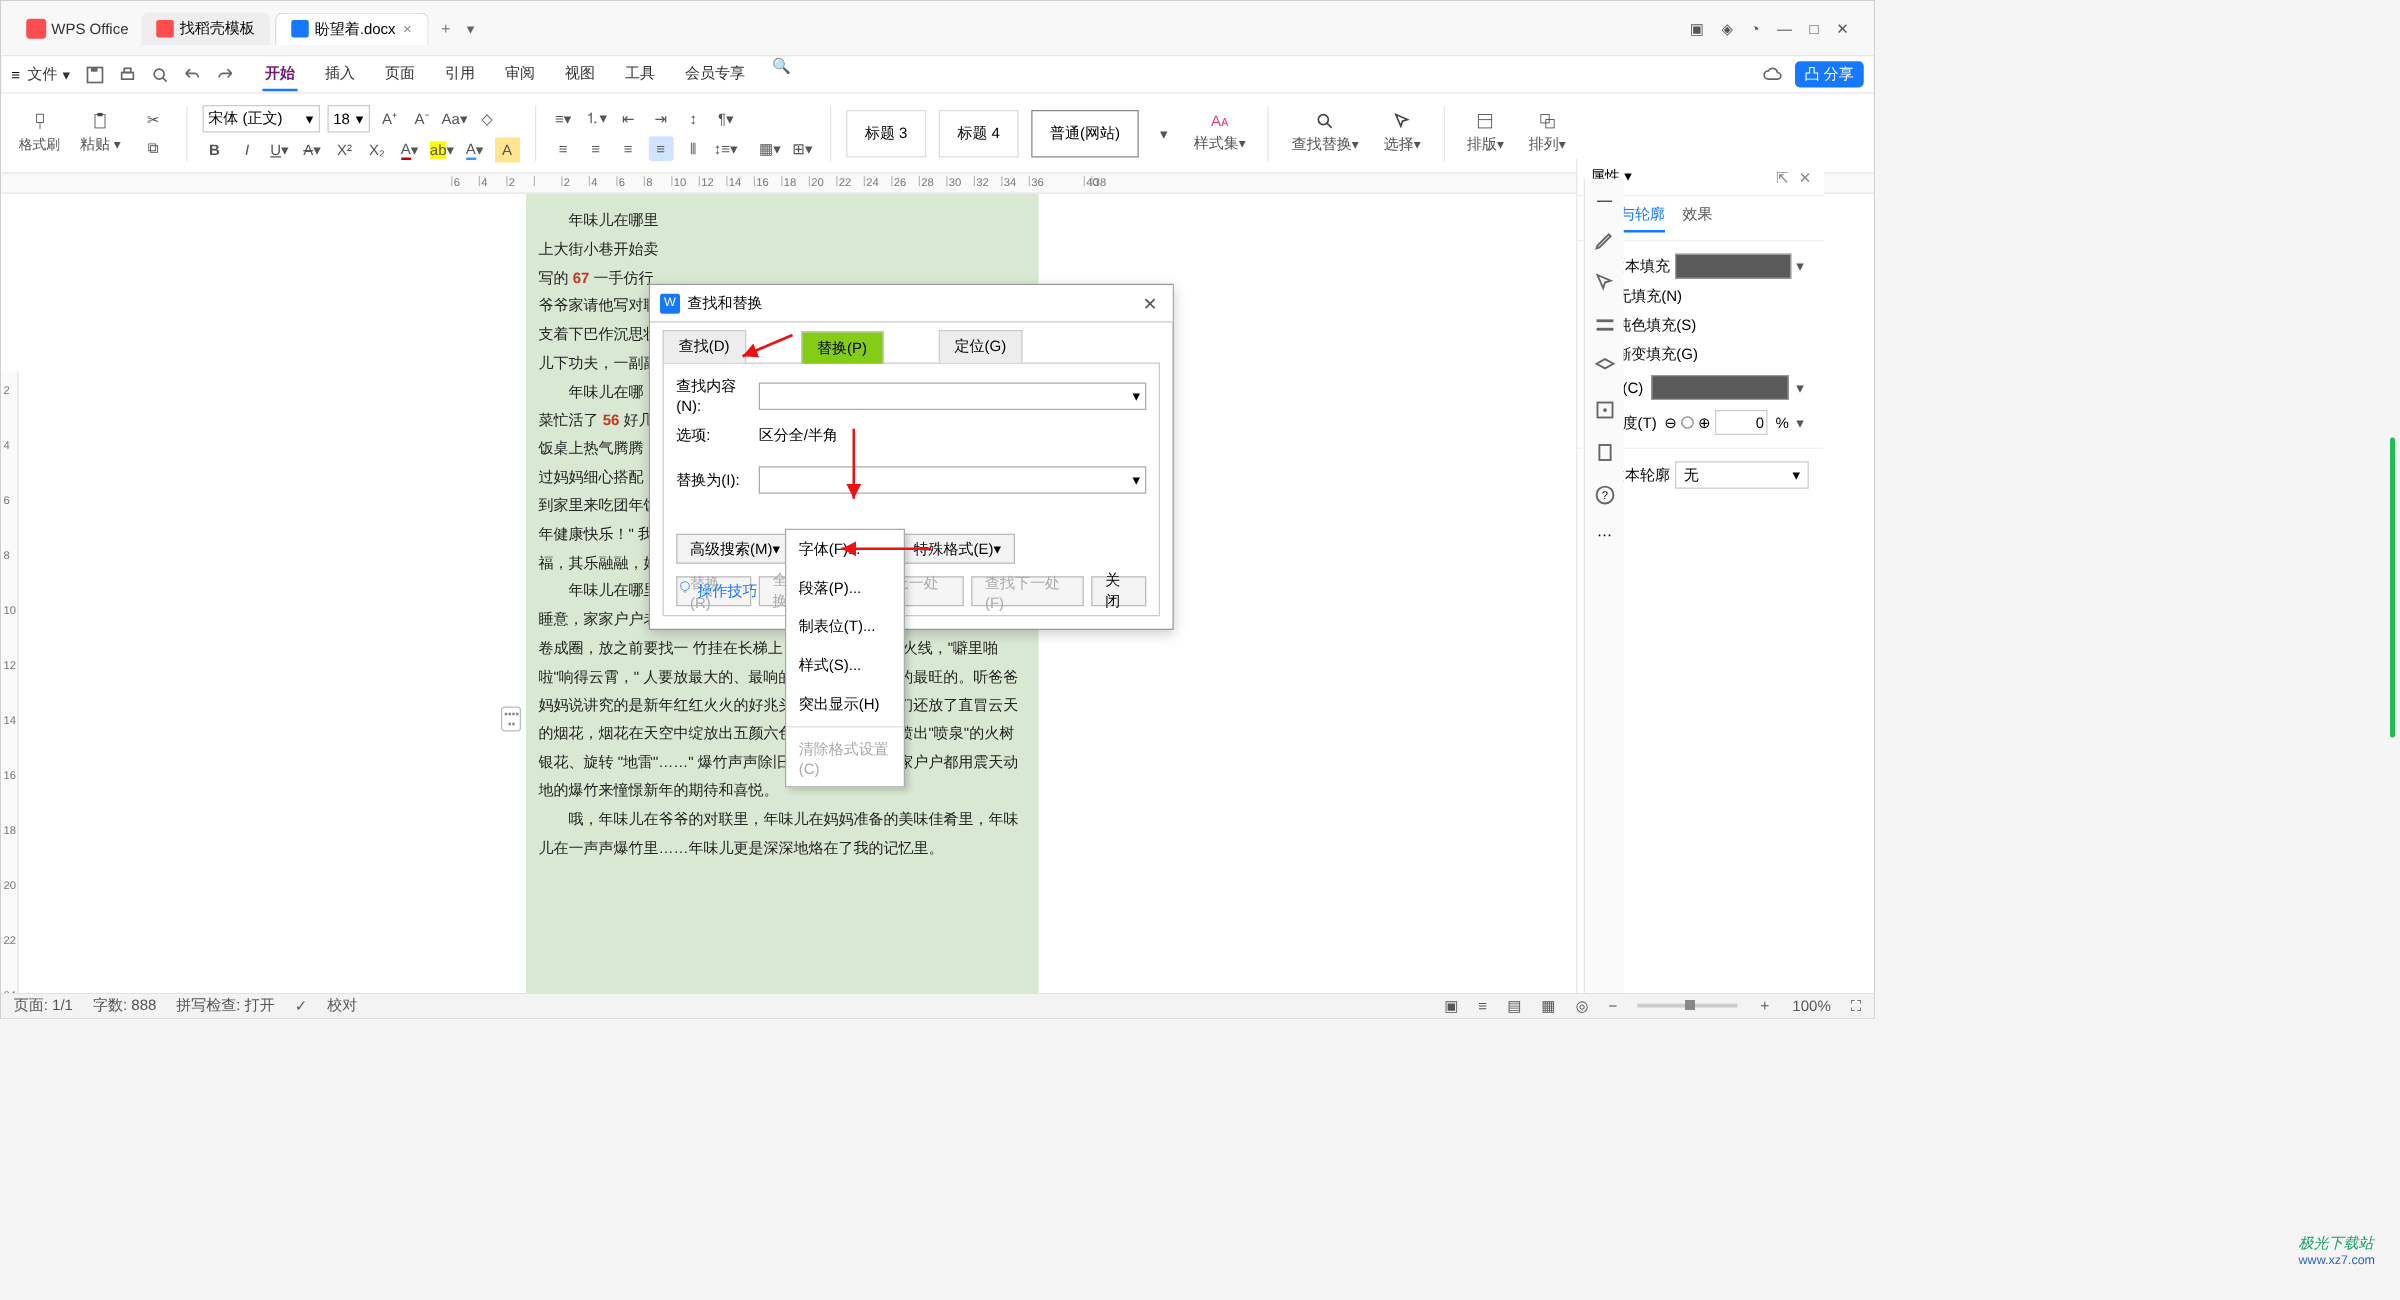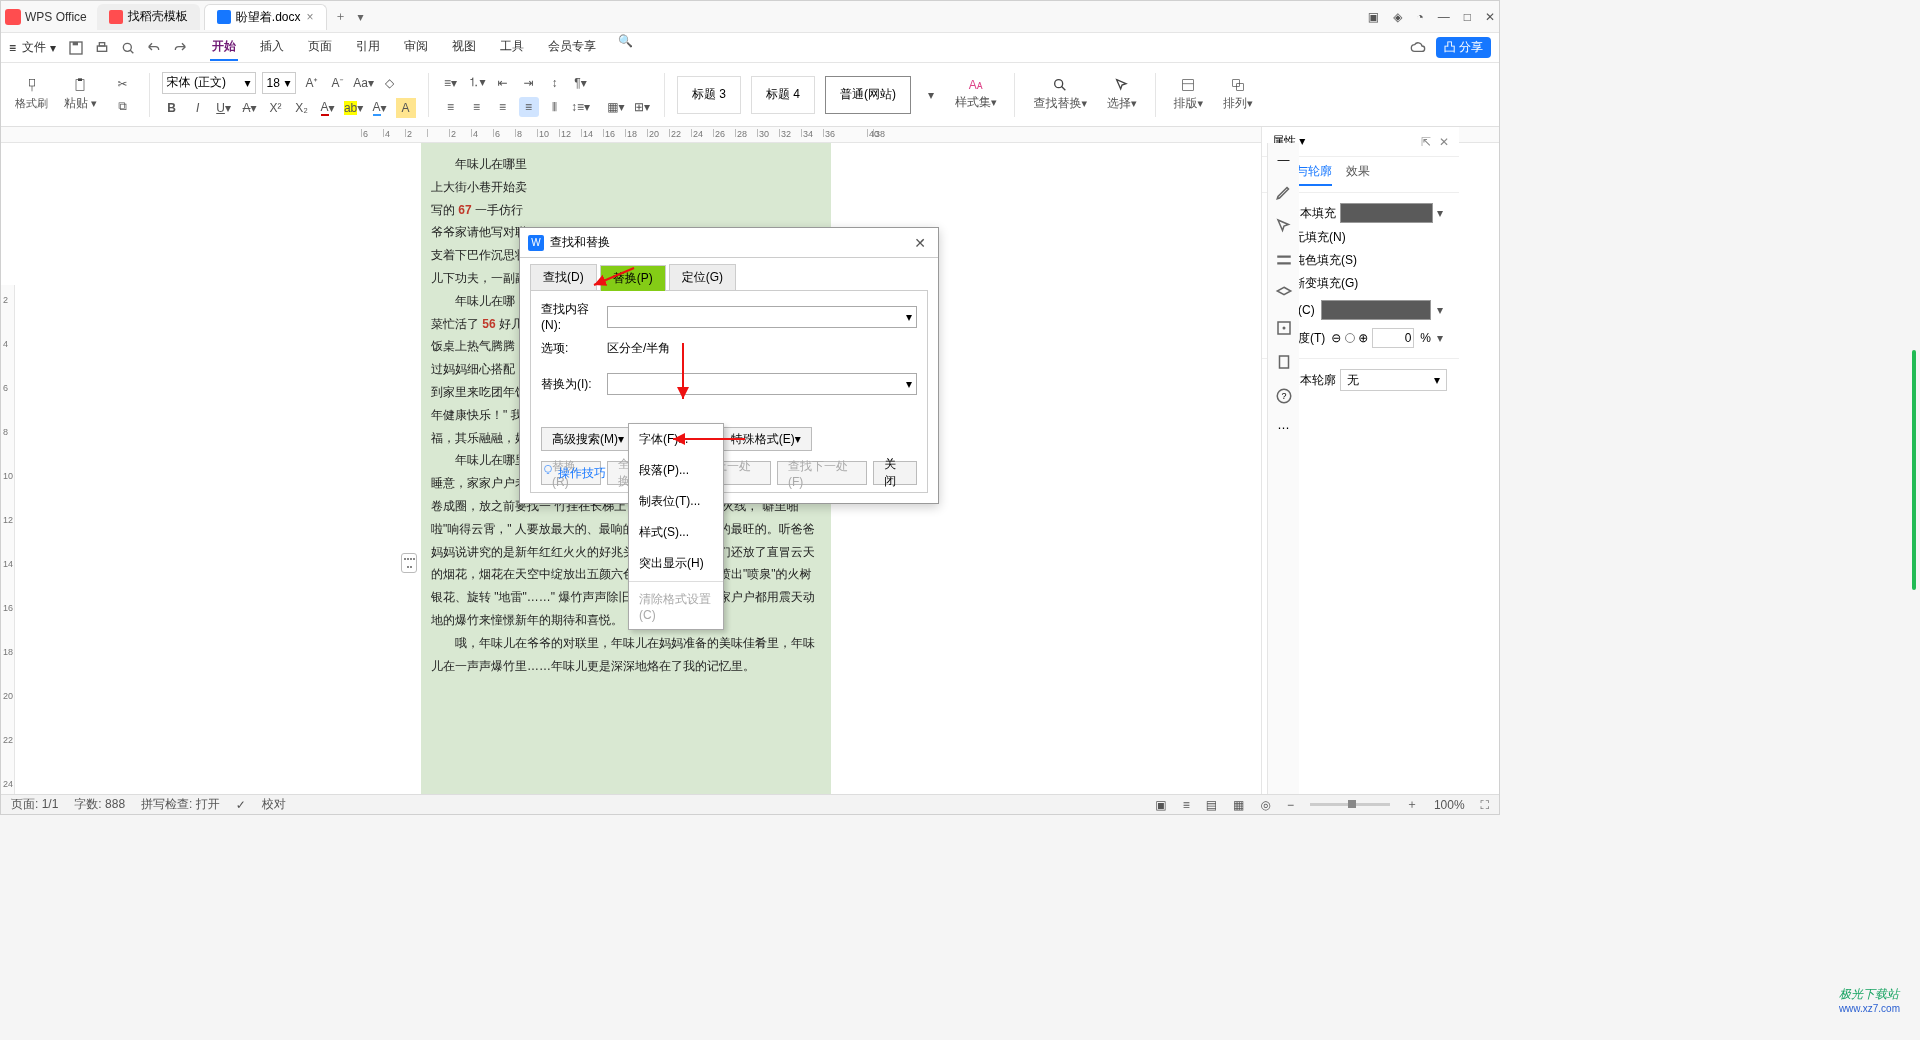--- a/index.html
+++ b/index.html
@@ -1,18 +1,18 @@
 <!DOCTYPE html>
 <html><head>
 <meta charset="utf-8">
 <style>
 *{box-sizing:border-box;margin:0;padding:0;font-family:"Microsoft YaHei",Arial,sans-serif;font-size:12px;}
 body{background:#f5f5f5;width:1920px;height:1040px;overflow:hidden;position:relative;}
 .shell{position:absolute;left:0;top:0;width:1500px;height:815px;background:#fff;border:1px solid #d0d0d0;}
-.titlebar{height:32px;background:#f8f8f8;display:flex;align-items:center;padding:0 4px;border-bottom:1px solid #e5e5e5;}
+.titlebar{height:44px;background:#f8f8f8;display:flex;align-items:center;padding:0 20px;border-bottom:1px solid #e5e5e5;}
 .app-logo{width:16px;height:16px;background:#ff4d4f;border-radius:3px;margin-right:4px;}
 .app-name{font-weight:500;color:#333;margin-right:10px;}
 .tab{display:flex;align-items:center;height:26px;padding:0 12px;border-radius:6px 6px 0 0;background:#eee;margin-right:4px;cursor:pointer;}
 .tab.active{background:#fff;border:1px solid #ddd;border-bottom:none;}
 .tab svg,.tab-ic{width:14px;height:14px;margin-right:5px;}
 .tab-close{margin-left:6px;color:#888;}
 .tab-plus{width:20px;text-align:center;color:#666;}
 .title-right{margin-left:auto;display:flex;gap:14px;color:#555;}
 .menubar{height:30px;display:flex;align-items:center;padding:0 8px;gap:6px;border-bottom:1px solid #e5e5e5;}
 .menu-file{display:flex;align-items:center;gap:4px;color:#333;}
@@ -45,21 +45,21 @@
 .page p{text-indent:2em;}
 .red{color:#c0392b;font-weight:600;}
 .vruler{position:absolute;left:0;top:142px;width:14px;height:660px;background:#fafafa;border-right:1px solid #e5e5e5;}
 .vruler .vt{position:absolute;left:2px;font-size:9px;color:#777;}
 .handle{position:absolute;left:400px;top:410px;width:16px;height:20px;border:1px solid #bbb;border-radius:3px;background:#fff;display:flex;flex-wrap:wrap;align-items:center;justify-content:center;gap:1px;padding:1px;}
 .handle i{width:2px;height:2px;background:#888;}
 .dialog{position:absolute;left:518px;top:226px;width:420px;background:#fff;border:1px solid #999;box-shadow:0 3px 10px rgba(0,0,0,.2);}
 .dlg-title{background:#fff;display:flex;align-items:center;gap:6px;padding:6px 8px;border-bottom:1px solid #ccc;}
 .dlg-title .w-ic{width:16px;height:16px;background:#1677ff;color:#fff;display:flex;align-items:center;justify-content:center;font-size:10px;border-radius:2px;}
 .dlg-close{margin-left:auto;color:#555;font-size:14px;padding:0 4px;}
-.dlg-tabs{display:flex;margin:6px 10px 0;}
+.dlg-tabs{display:flex;margin:6px 10px 0;gap:41px;}
 .dlg-tab{padding:4px 12px;border:1px solid #ccc;border-bottom:none;background:#ededed;margin-right:3px;cursor:pointer;}
 .dlg-tab.active{background:#84cc16;position:relative;top:1px;}
 .dlg-body{border:1px solid #ccc;margin:0 10px 10px;padding:10px;}
 .frm-row{display:flex;align-items:center;margin-bottom:8px;}
 .frm-row label{width:66px;}
 .frm-row .inp{flex:1;height:22px;border:1px solid #aaa;}
 .dlg-btnrow{display:flex;gap:6px;margin-top:32px;}
 .dlg-btn{border:1px solid #bbb;background:#f3f3f3;height:24px;padding:0 10px;display:flex;align-items:center;}
 .dlg-btn.dis{color:#aaa;background:#f5f5f5;}
 .dlg-btn.open{border-color:#1677ff;background:#e8f1ff;}

